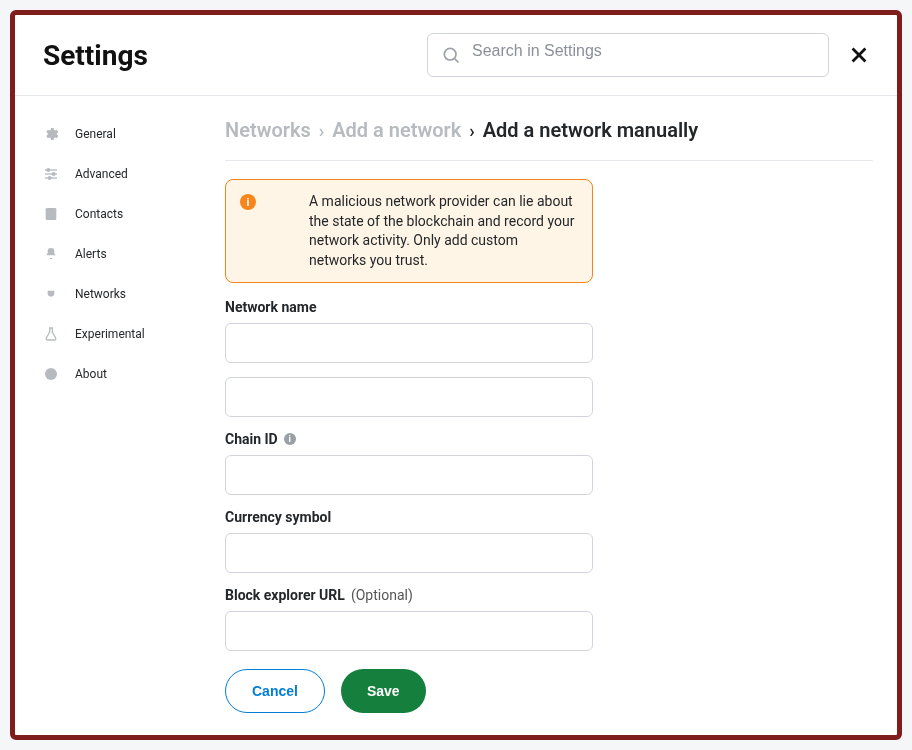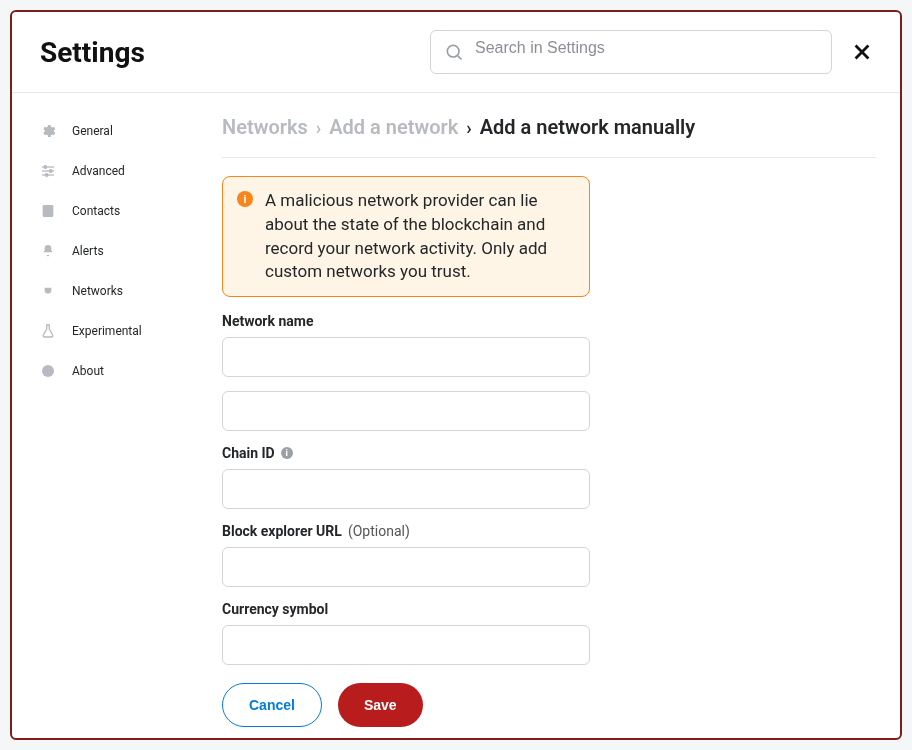--- a/index.html
+++ b/index.html
@@ -5,21 +5,21 @@
   * { box-sizing: border-box; margin: 0; padding: 0; }
   body {
     font-family: -apple-system, BlinkMacSystemFont, "Segoe UI", Roboto, Helvetica, Arial, sans-serif;
     background: #f5f6f7;
     width: 912px;
     height: 750px;
     overflow: hidden;
   }
   .panel {
     background: #fff;
-    border: 2px solid #7f1d1d;
+    border: 5px solid #7f1d1d;
     border-radius: 6px;
     margin: 10px;
     width: 892px;
     height: 730px;
     display: flex;
     flex-direction: column;
   }
   .header {
     display: flex;
     align-items: center;
@@ -120,23 +120,24 @@
     background: #f6851b;
     border-radius: 50%;
     color: #fff;
     font-size: 11px;
     font-weight: 700;
     display: flex; align-items: center; justify-content: center;
     flex: 0 0 16px;
     margin-top: 2px;
   }
   .warning .warn-text {
-    font-size: 17px;
+    font-size: 14px;
     color: #24272a;
     line-height: 1.4;
+    margin-left: 41px;
   }
   .form { width: 368px; }
   .field { margin-bottom: 14px; }
   .field-label {
     font-size: 14px;
     font-weight: 700;
     color: #24272a;
     display: flex;
     align-items: center;
     gap: 6px;
@@ -177,21 +178,21 @@
     font-weight: 600;
     cursor: pointer;
     border: none;
   }
   .btn-cancel {
     background: #fff;
     color: #037dd6;
     border: 1.5px solid #037dd6;
   }
   .btn-save {
-    background: #b91c1c;
+    background: #15803d;
     color: #fff;
   }
 </style>
 </head>
 <body>
 
 <div class="panel">
   <div class="header">
     <div class="page-title">Settings</div>
     <div class="search-wrap">
@@ -312,32 +313,32 @@
 
         <div class="field">
           <div class="field-label">
             <span>Chain ID</span>
             <span class="info-icon">i</span>
           </div>
           <input class="text-input" value="" style="">
         </div>
 
         <div class="field">
+          <div class="field-label">Currency symbol</div>
+          <input class="text-input" value="" style="">
+        </div>
+
+        <div class="field">
           <div class="field-label">
             <span>Block explorer URL</span>
             <span class="optional">(Optional)</span>
           </div>
           <input class="text-input" value="" style="">
         </div>
 
-        <div class="field">
-          <div class="field-label">Currency symbol</div>
-          <input class="text-input" value="" style="">
-        </div>
-
         <div class="actions">
           <button class="btn btn-cancel">Cancel</button>
           <button class="btn btn-save">Save</button>
         </div>
 
       </div>
     </div>
   </div>
 </div>
 

